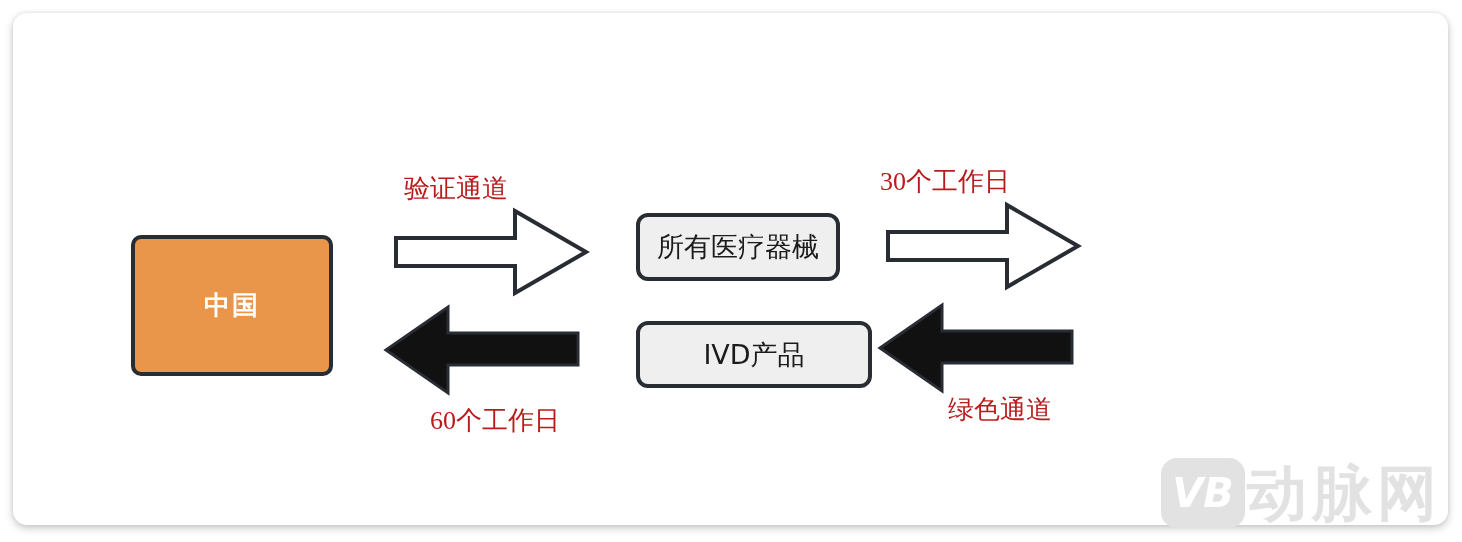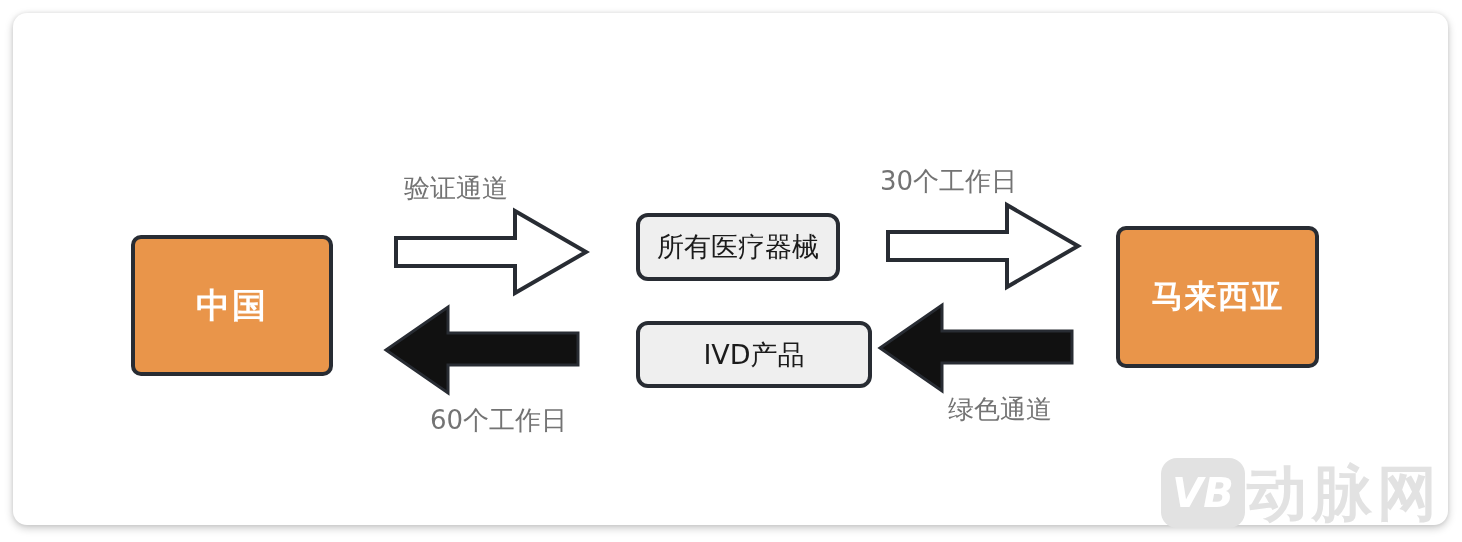--- a/index.html
+++ b/index.html
@@ -23,40 +23,41 @@
     display: flex; align-items: center; justify-content: center;
     border: 4px solid #282c33;
     text-align: center;
   }
   .node-country {
     background: #E9954A;
     border-radius: 10px;
     color: #ffffff;
     font-weight: bold;
   }
-  .node-china   { left: 118px; top: 222px; width: 202px; height: 141px; font-size: 34px; letter-spacing: 2px; }
+  .node-china   { left: 118px; top: 222px; width: 202px; height: 141px; font-size: 26px; letter-spacing: 2px; }
   .node-malaysia{ left: 1103px; top: 213px; width: 203px; height: 142px; font-size: 32px; letter-spacing: 1px; }
   .node-product {
     background: #efefef;
     border-radius: 12px;
     color: #1b1b1b;
     font-size: 27px;
   }
   .node-all-devices { left: 623px; top: 200px; width: 204px; height: 68px; }
   .node-ivd         { left: 623px; top: 308px; width: 236px; height: 67px; }
   .arrow { position: absolute; }
   .arrow-r1 { left: 380px; top: 194px; }
   .arrow-r2 { left: 872px; top: 188px; }
   .arrow-l1 { left: 370px; top: 290px; }
   .arrow-l2 { left: 864px; top: 288px; }
   .flow-label {
     position: absolute;
     font-size: 26px;
-    color: #737373;
+    color: #b91c1c;
     white-space: nowrap;
+    font-family: Liberation Serif, serif;
   }
   .label-verify { left: 391px; top: 158px; }
   .label-30d    { left: 867px; top: 151px; }
   .label-60d    { left: 417px; top: 390px; }
   .label-green  { left: 935px; top: 379px; }
   .watermark {
     position: absolute;
     left: 1161px; top: 458px;
     display: flex; align-items: flex-start;
     color: #e2e2e2;
@@ -83,23 +84,20 @@
   }
 </style>
 </head>
 <body>
 
 <div class="card">
 
   <div class="node node-country node-china">
     <span>中国</span>
   </div>
-  <div class="node node-country node-malaysia">
-    <span>马来西亚</span>
-  </div>
 
   <div class="node node-product node-all-devices">
     <span>所有医疗器械</span>
   </div>
   <div class="node node-product node-ivd">
     <span>IVD产品</span>
   </div>
 
   <svg class="arrow arrow-r1" width="198" height="92" viewBox="0 0 198 92">
     <polygon points="3,31 122,31 122,4 193,45 122,86 122,59 3,59" fill="#ffffff" stroke="#282c33" stroke-width="4" stroke-linejoin="miter"></polygon>

